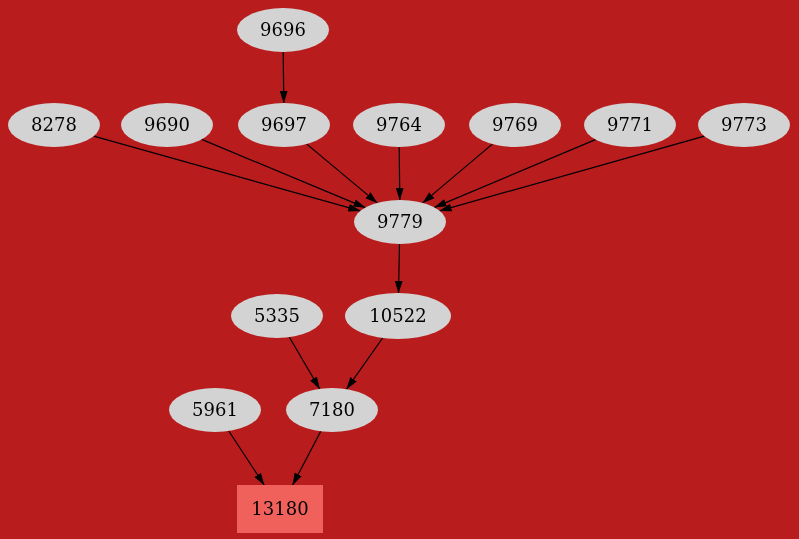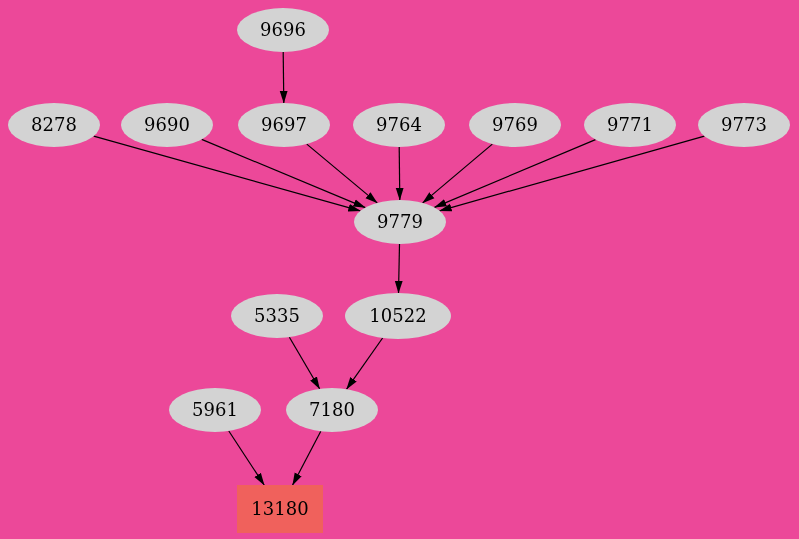--- a/index.html
+++ b/index.html
@@ -5,21 +5,21 @@
   html, body {
     margin: 0;
     padding: 0;
     background: #ffffff;
     font-family: "DejaVu Serif", serif;
   }
   .canvas-wrap {
     position: relative;
     width: 799px;
     height: 539px;
-    background: #ec4899;
+    background: #b91c1c;
     overflow: hidden;
     text-align: right;
   }
   svg {
     display: block;
     width: 799px;
     height: 539px;
   }
   .node-label {
     font-family: "DejaVu Serif", serif;

